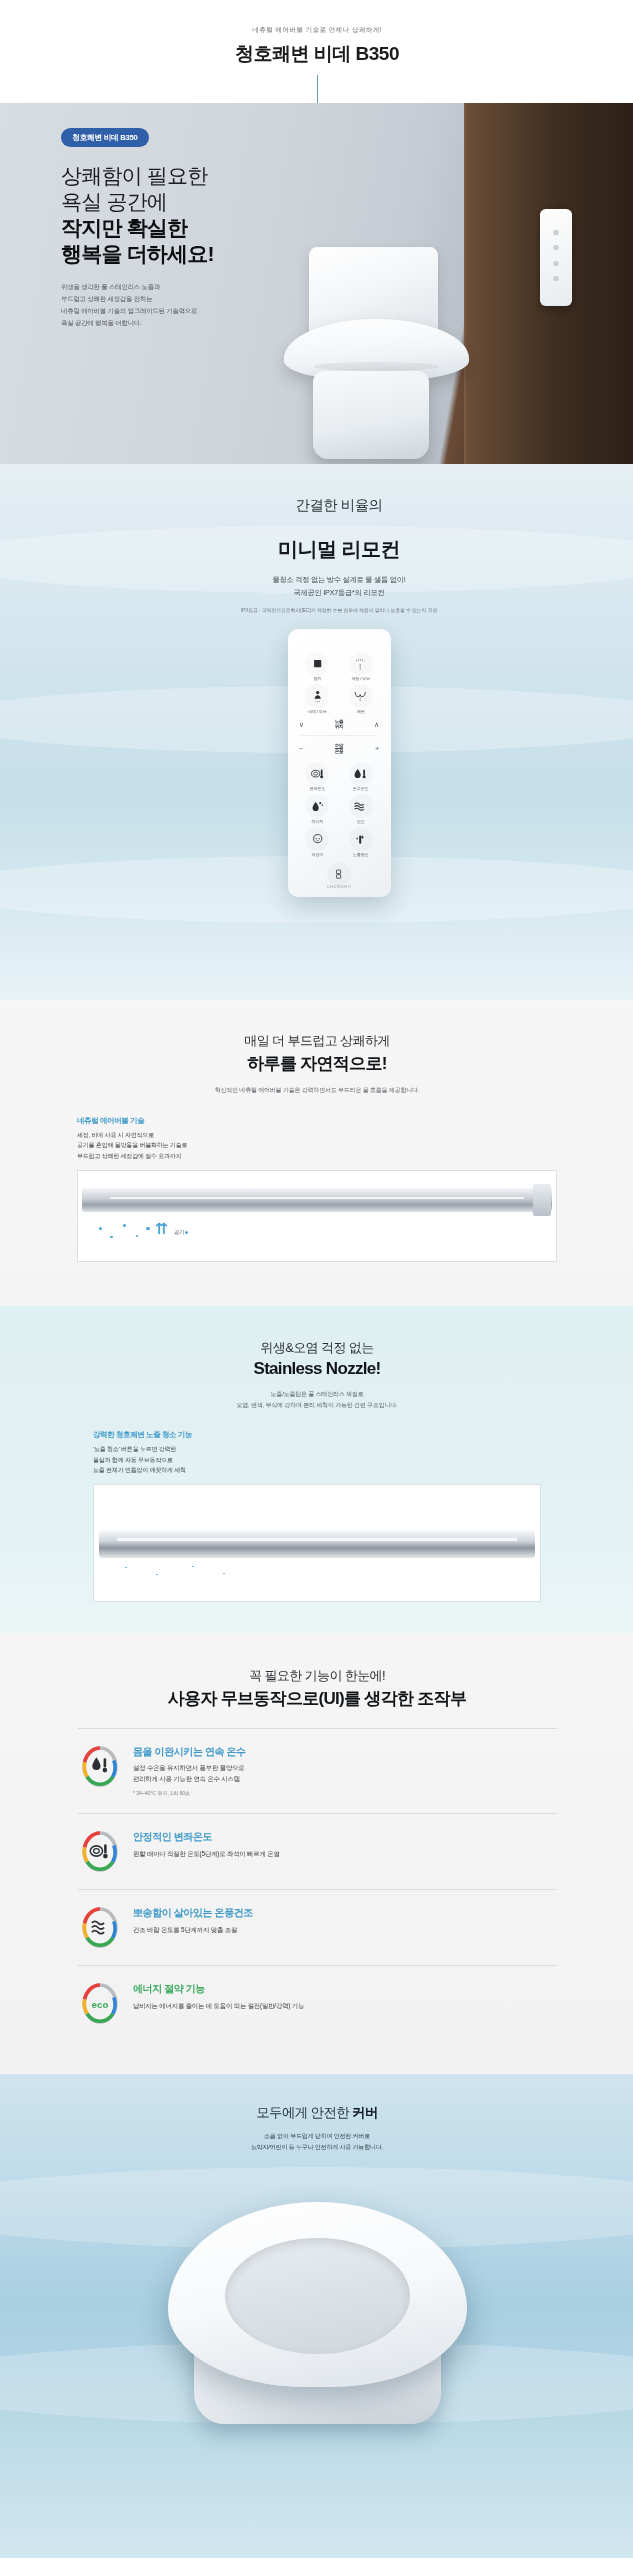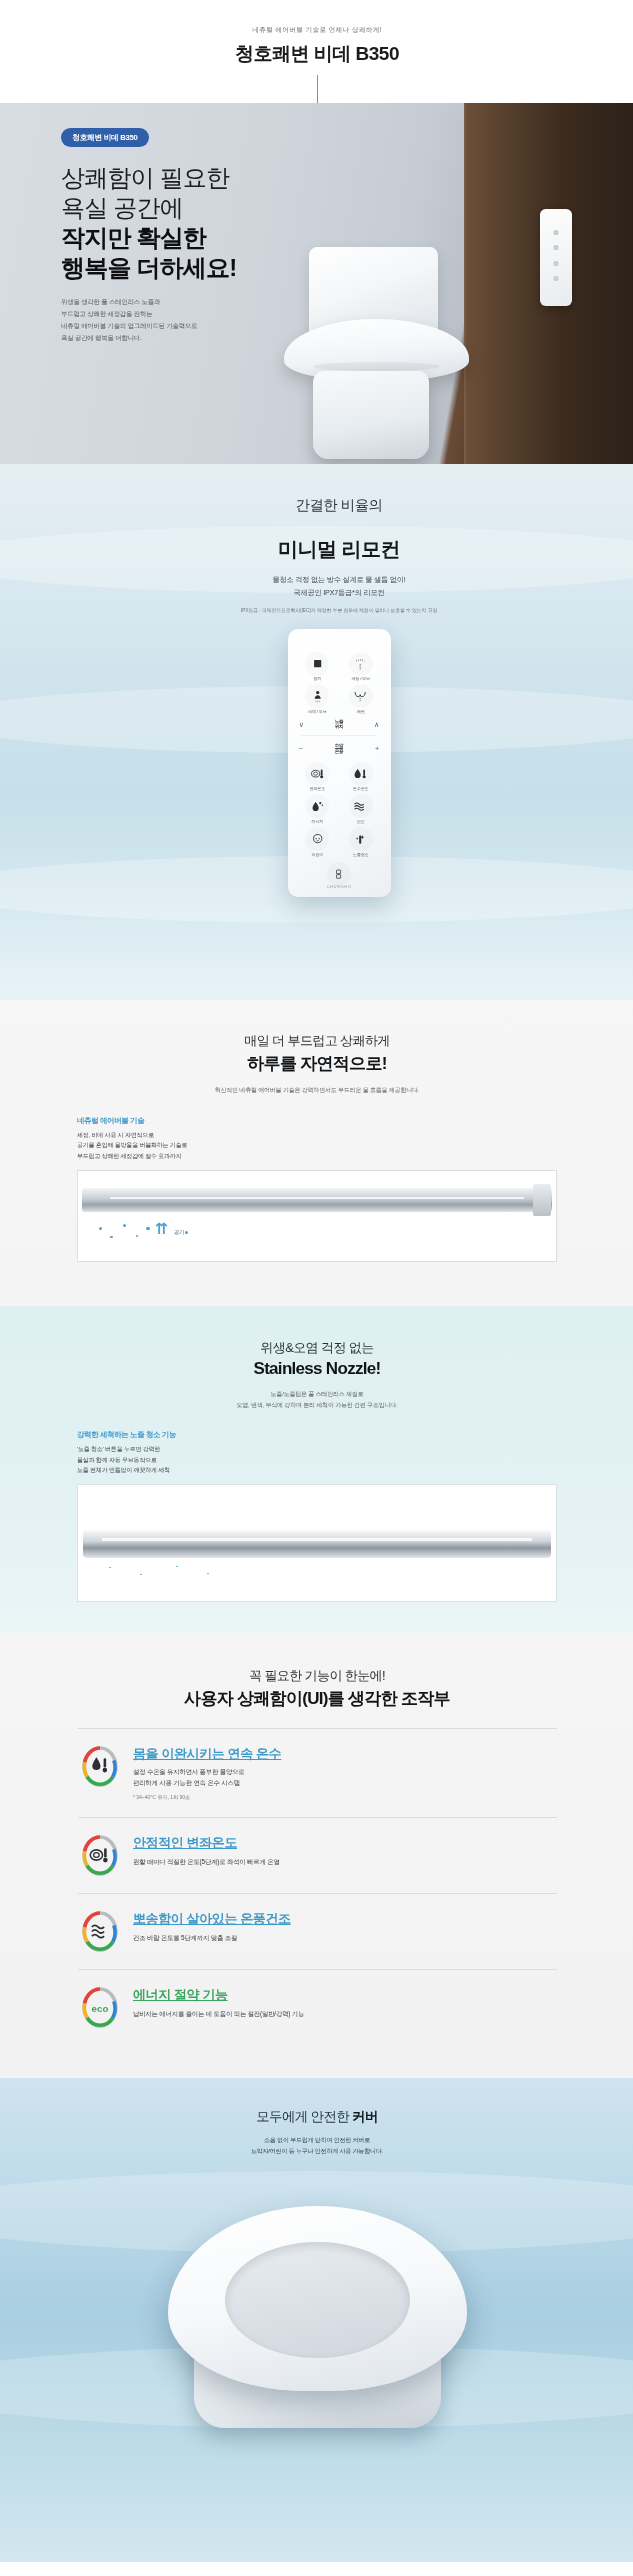--- a/index.html
+++ b/index.html
@@ -20,21 +20,21 @@
   
   .hero{height:361px;position:relative;
     background:linear-gradient(100deg,#d8dde2 0%,#cfd5db 40%,#c6ccd3 62%,#b9c0c7 72%,#6a4b37 73%,#4a3526 80%,#3a291d 88%,#2e2117 100%);
     overflow:hidden;}
   .hero .wallpanel{position:absolute;right:0;top:0;width:170px;height:100%;
     background:linear-gradient(90deg,#6e5039 0%,#56402d 25%,#3e2d20 55%,#2c2018 100%);}
   .hero .wallpanel:after{content:"";position:absolute;left:0;top:0;bottom:0;width:1.5px;background:rgba(255,255,255,.07);}
   .hero-copy{position:absolute;left:61px;top:25px;width:242px;}
   .badge{display:inline-block;background:#2f5fa8;color:#fff;font-size:7.7px;font-weight:700;
     padding:4.6px 11.3px;border-radius:10.3px;letter-spacing:-0.3px;}
-  .hero h2{margin-top:15.5px;font-size:24px;line-height:1.25;font-weight:300;color:#1b1d20;letter-spacing:-0.8px;}
+  .hero h2{margin-top:15.5px;font-size:21px;line-height:1.25;font-weight:300;color:#1b1d20;letter-spacing:-0.8px;}
   .hero h2 .bold{font-weight:800;color:#0d0f11;display:block;}
   .hero .desc{margin-top:13.4px;font-size:6.4px;line-height:1.85;color:#4c5157;letter-spacing:-0.2px;}
 
   
   .toilet{position:absolute;left:247px;bottom:0;width:268px;height:222px;}
   .toilet .tank{position:absolute;left:62px;top:5.2px;width:129px;height:90px;border-radius:8.2px 8.2px 3.1px 3.1px;
     background:linear-gradient(160deg,#ffffff 0%,#f4f6f8 45%,#dfe4e9 100%);box-shadow:0 5.2px 13.4px rgba(0,0,0,.13);}
   .toilet .lidwrap{position:absolute;left:37px;top:77px;width:185px;height:67px;}
   .toilet .lid{position:absolute;left:0;top:0;width:185px;height:62px;border-radius:52% 52% 46% 46%/66% 66% 34% 34%;
     background:linear-gradient(175deg,#ffffff 0%,#f2f5f8 55%,#d9dfe5 100%);box-shadow:0 7.2px 15.5px rgba(0,0,0,.17);}
@@ -85,41 +85,41 @@
   .nozzle-bar:before{content:"";position:absolute;left:6%;right:6%;top:36%;height:2.6px;background:rgba(255,255,255,.75);}
   .nozzle-tip{position:absolute;right:5.2px;top:13.4px;width:17.5px;height:32px;border-radius:2.6px;
     background:linear-gradient(180deg,#e9edf1,#b9c0c7);}
   .bub{position:absolute;border-radius:50%;background:#4aa3d4;}
   .arrowup{position:absolute;font-size:15.5px;color:#4aa3d4;font-weight:bold;}
   .figlab{position:absolute;font-size:5.2px;color:#3b4046;letter-spacing:-0.2px;}
   .hole-curve{position:absolute;left:15.5px;right:20.6px;top:31px;height:30px;border:0;border-bottom:1.5px solid #4aa3d4;
     border-radius:0 0 60% 60%;}
 
   
-  .sec-st{background:linear-gradient(180deg,#dff0f2 0%,#e2f1f3 50%,#eaf5f6 100%);padding:33px 0 31px;text-align:center;}
+  .sec-st{background:linear-gradient(180deg,#dff0f2 0%,#e2f1f3 50%,#eaf5f6 100%);padding:33px 16px 31px;text-align:center;}
   .sec-st .figbox2{margin-top:8.2px;height:118px;background:#fff;border:0.5px solid #d6e2e4;position:relative;overflow:hidden;}
   .steel{position:absolute;left:5.2px;right:5.2px;top:45px;height:28px;border-radius:4.1px;
     background:linear-gradient(180deg,#fafbfc,#cfd5db 40%,#8e969e 64%,#e4e8ec);}
   .steel:after{content:"";position:absolute;left:4%;right:4%;top:30%;height:3.1px;background:rgba(255,255,255,.8);}
   .selfwrap{position:absolute;left:50%;top:12.4px;transform:translateX(-50%);width:40px;height:91px;
     background:linear-gradient(180deg,#f1f4f6,#b9c1c9 55%,#7c848c);border-radius:5.2px 5.2px 2.1px 2.1px;}
   .selfwrap:before{content:"";position:absolute;left:24%;top:0;width:52%;height:100%;background:rgba(255,255,255,.35);}
   .selfbadge{position:absolute;right:9.3px;top:13.4px;width:29px;height:29px;border:1px solid #6f7579;border-radius:50%;
     display:flex;align-items:center;justify-content:center;font-size:6.2px;font-weight:700;color:#4c5256;letter-spacing:0.3px;}
   .spray{position:absolute;width:1.5px;height:1.5px;border-radius:50%;background:#5fb3de;}
 
   
   .sec-ui{background:linear-gradient(180deg,#f5f5f5,#f2f2f2);padding:34px 0 33px;text-align:center;}
   .ui-rule{width:479px;height:0.5px;background:#d9dadb;margin:17.5px auto 0;}
   .feat{width:479px;margin:0 auto;display:flex;align-items:flex-start;gap:14.4px;padding:16.5px 3.1px 15.5px;
     border-bottom:0.5px solid #dcdddf;text-align:left;}
   .feat:last-child{border-bottom:none;}
   .ring{flex:0 0 38px;width:38px;height:43px;position:relative;}
   .ring svg{width:38px;height:43px;}
-  .feat .txt h5{font-size:13px;font-weight:800;color:#3f9ac9;letter-spacing:-0.4px;text-decoration:underline;}
+  .feat .txt h5{font-size:10px;font-weight:800;color:#3f9ac9;letter-spacing:-0.4px;}
   .feat .txt p{margin-top:4.6px;font-size:6.4px;line-height:1.7;color:#2f3439;letter-spacing:-0.2px;}
   .feat .txt .fine{margin-top:5.2px;font-size:5.2px;color:#7b8188;letter-spacing:-0.1px;}
   .feat.eco .txt h5{color:#3aa85c;}
 
   
   .sec-cover{height:484px;position:relative;text-align:center;overflow:hidden;
     background:linear-gradient(180deg,#cfe4ee 0%,#bcd9e8 26%,#a9cfe2 48%,#b8d8e6 70%,#d2e7f0 100%);}
   .sec-cover .hw{position:absolute;left:-15%;width:130%;height:82px;border-radius:50%;background:rgba(255,255,255,.22);}
   .sec-cover h3{padding-top:30px;font-size:13.4px;font-weight:300;color:#22343d;letter-spacing:-0.6px;position:relative;}
   .sec-cover h3 b{font-weight:800;color:#0e1a21;}
@@ -363,38 +363,38 @@
   <section class="sec-st">
     <div class="h-sm">위생&amp;오염 걱정 없는</div>
     <div class="h-lg">Stainless Nozzle!</div>
     <div class="h-sub">
       <div>노즐/노즐팁은 풀 스테인리스 재질로</div>
       <div>오염, 변색, 부식에 강하며 분리 세척이 가능한 간편 구조입니다.</div>
     </div>
 
     <div class="cols">
       <div class="col">
-        <h4>강력한 세척하는 노즐 청소 기능</h4>
+        <h4>강력한 청호쾌변 노즐 청소 기능</h4>
         <p style="white-space:pre-line">'노즐 청소' 버튼을 누르면 강력한
 물살과 함께 자동 무브동작으로
 노즐 전체가 빈틈없이 깨끗하게 세척</p>
         <div class="figbox2">
           <div class="steel"></div>
           <div class="spray" style="left:31px;top:82px"></div>
           <div class="spray" style="left:62px;top:89px"></div>
           <div class="spray" style="left:98px;top:81px"></div>
           <div class="spray" style="left:129px;top:88px"></div>
         </div>
       </div>
     </div>
   </section>
 
   <section class="sec-ui">
     <div class="h-sm">꼭 필요한 기능이 한눈에!</div>
-    <div class="h-lg">사용자 상쾌함이(UI)를 생각한 조작부</div>
+    <div class="h-lg">사용자 무브동작으로(UI)를 생각한 조작부</div>
     <div class="ui-rule"></div>
 
     <div class="feat">
       <div class="ring">
         <svg viewBox="0 0 74 84">
           <ellipse cx="37" cy="42" rx="31" ry="36" fill="none" stroke="#b9bcbf" stroke-width="7"></ellipse>
           <path d="M37 6 A31 36 0 0 0 7 34" fill="none" stroke="#e8403a" stroke-width="7"></path>
           <path d="M7 34 A31 36 0 0 0 12 62" fill="none" stroke="#f4b223" stroke-width="7"></path>
           <path d="M12 62 A31 36 0 0 0 62 62" fill="none" stroke="#36a852" stroke-width="7"></path>
           <path d="M62 62 A31 36 0 0 0 64 30" fill="none" stroke="#2f86d6" stroke-width="7"></path>

